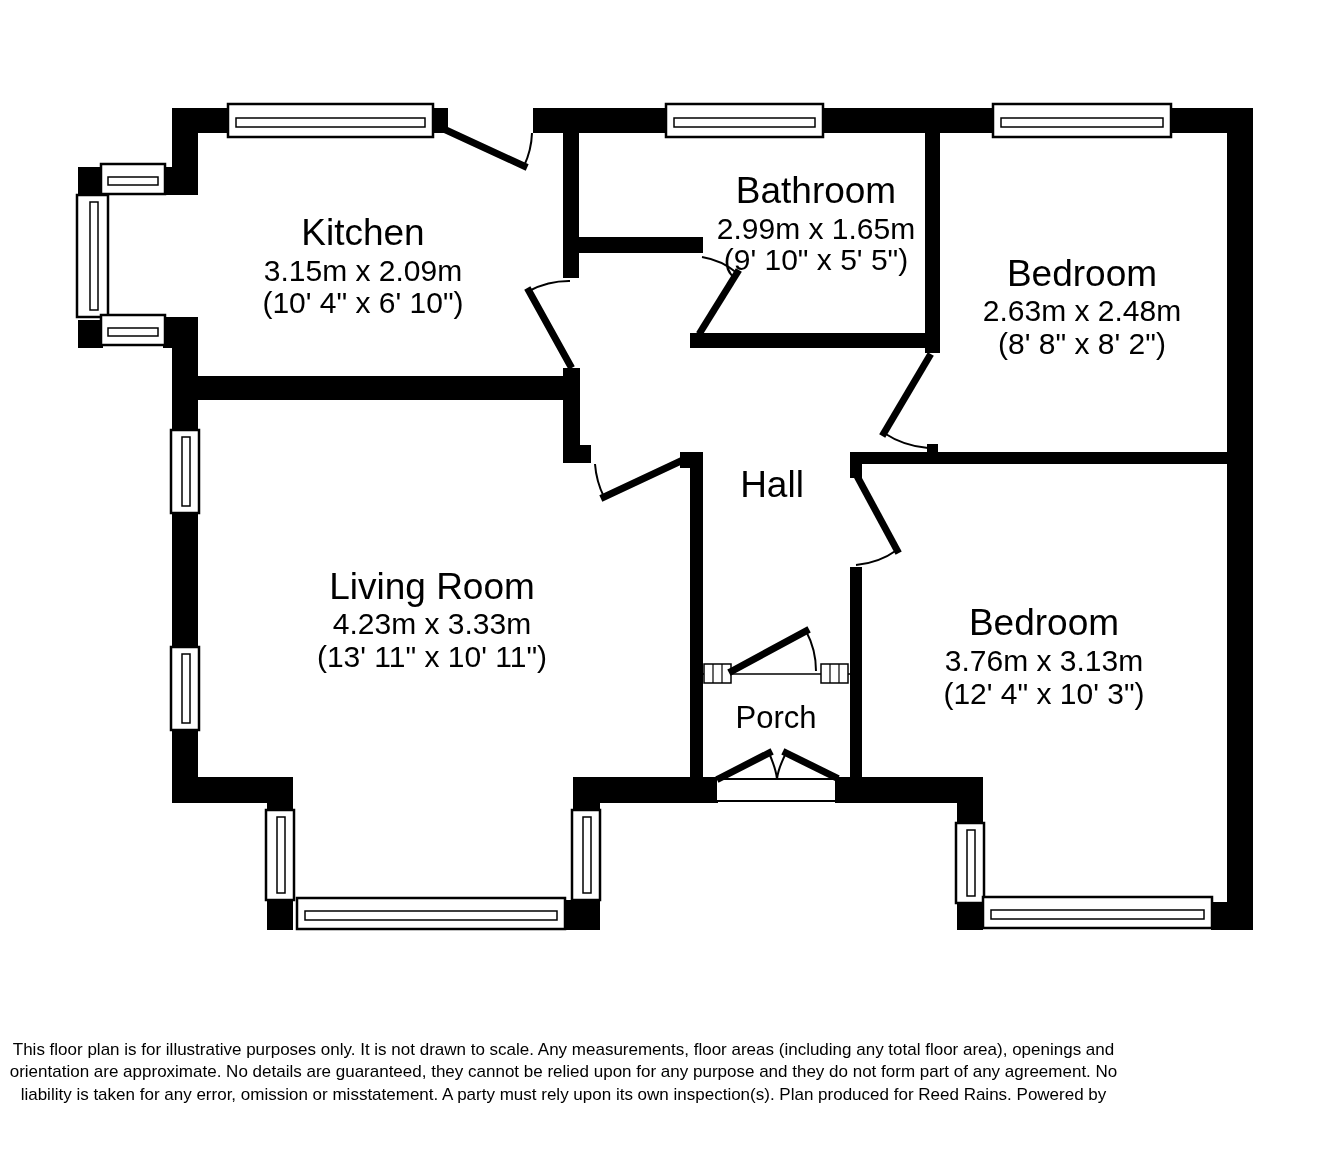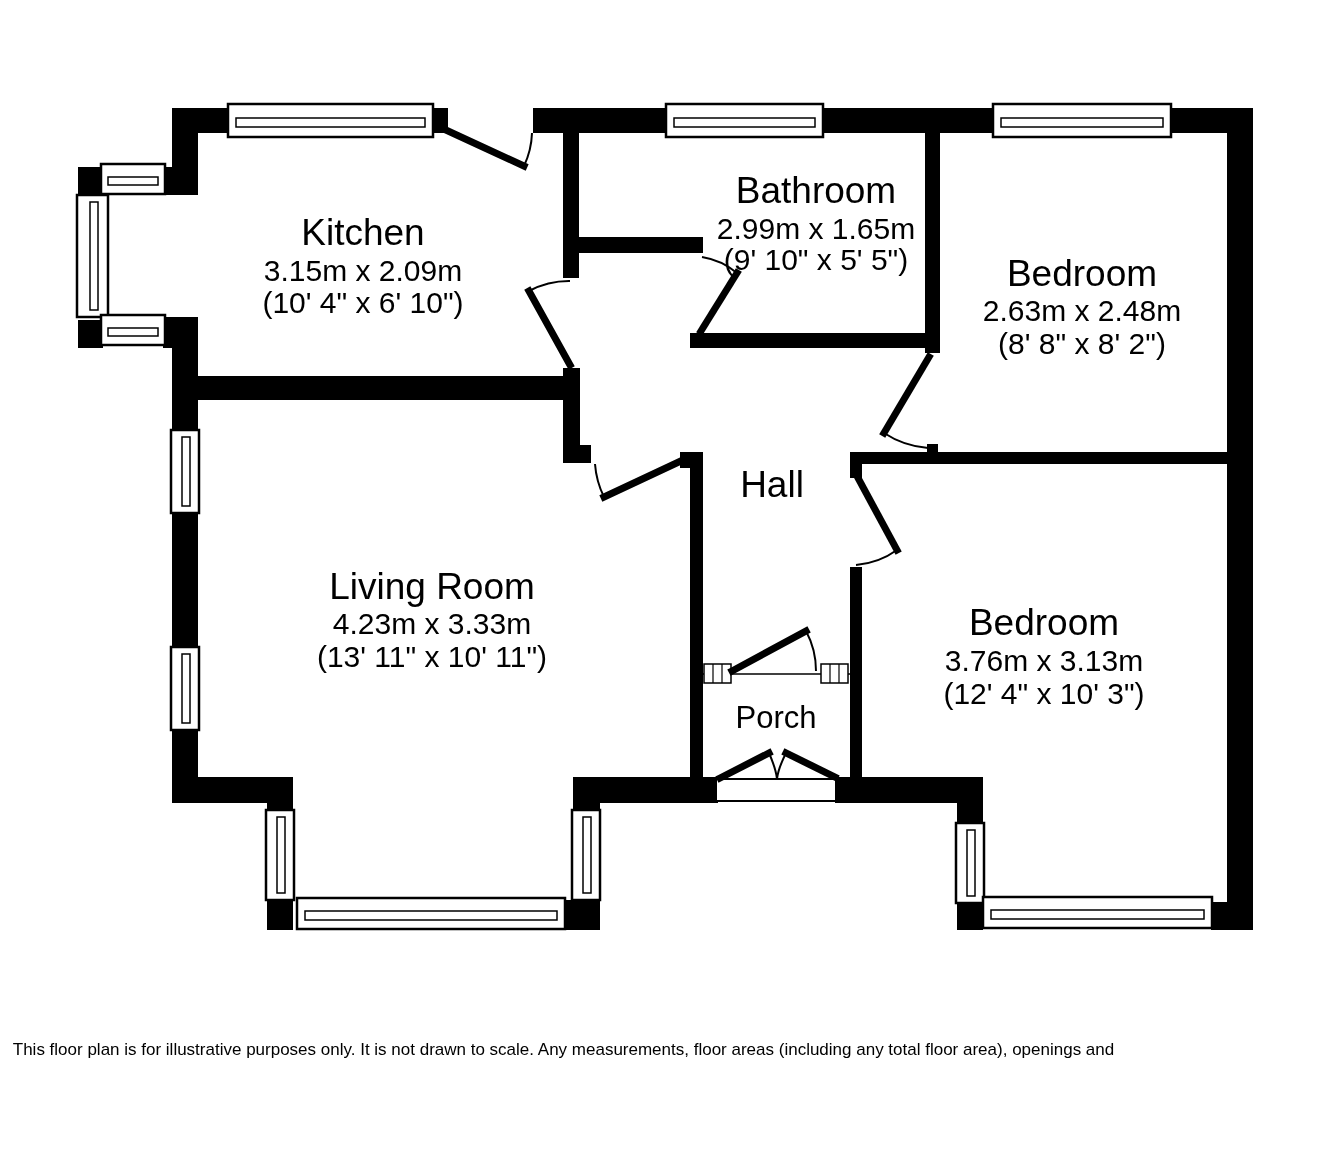--- a/index.html
+++ b/index.html
@@ -230,14 +230,16 @@
       <g>
         <text class="room-name" x="1044" y="635">Bedroom</text>
         <text class="room-dim" x="1044" y="671">3.76m x 3.13m</text>
         <text class="room-dim" x="1044" y="704">(12' 4" x 10' 3")</text>
       </g>
     </g>
   </svg>
 
   <div id="footer">
     <div>This floor plan is for illustrative purposes only. It is not drawn to scale. Any measurements, floor areas (including any total floor area), openings and</div>
+    <div>orientation are approximate. No details are guaranteed, they cannot be relied upon for any purpose and they do not form part of any agreement. No</div>
+    <div>liability is taken for any error, omission or misstatement. A party must rely upon its own inspection(s). Plan produced for Reed Rains. Powered by</div>
   </div>
 </div>
 
 </body></html>

